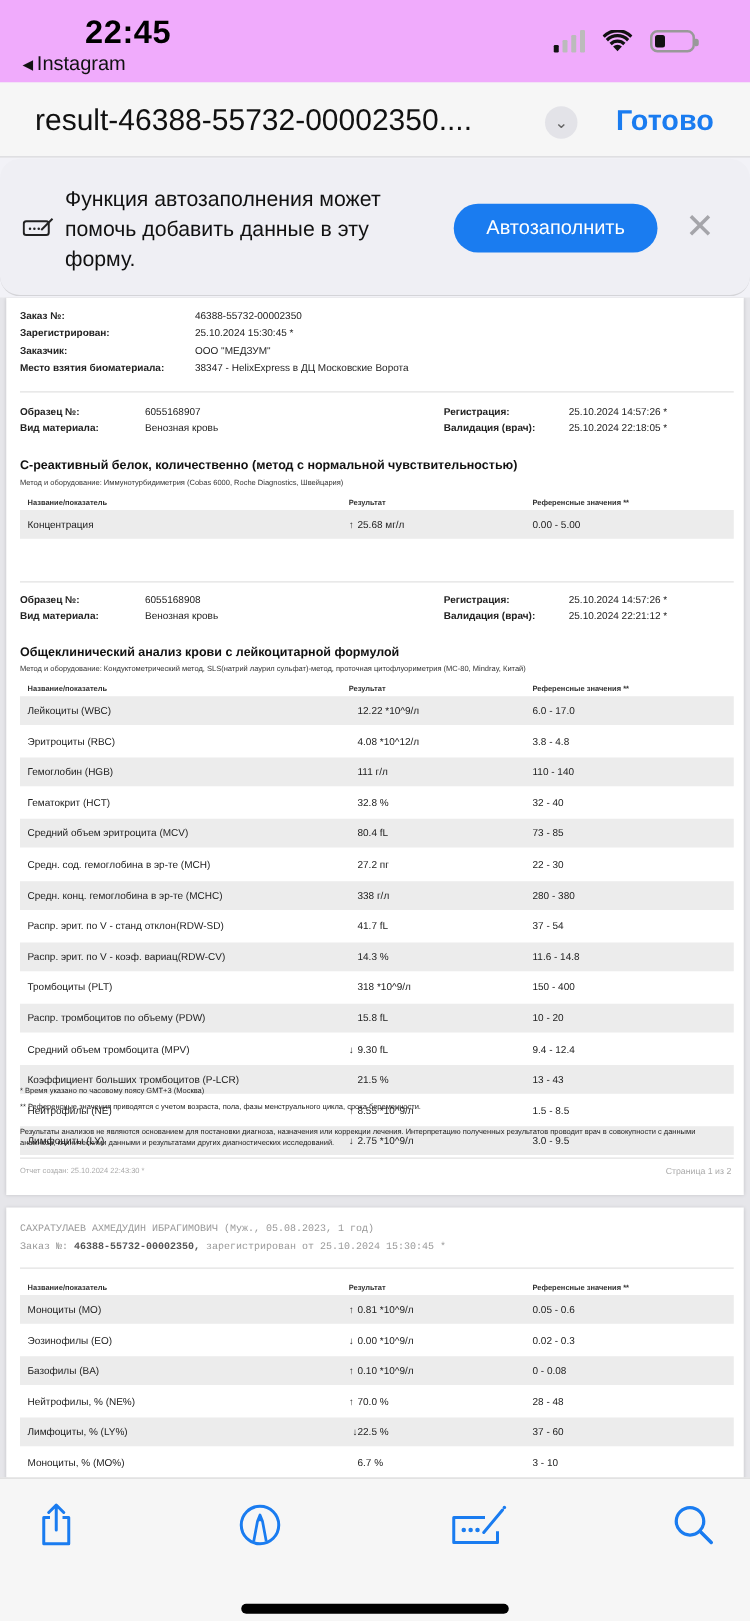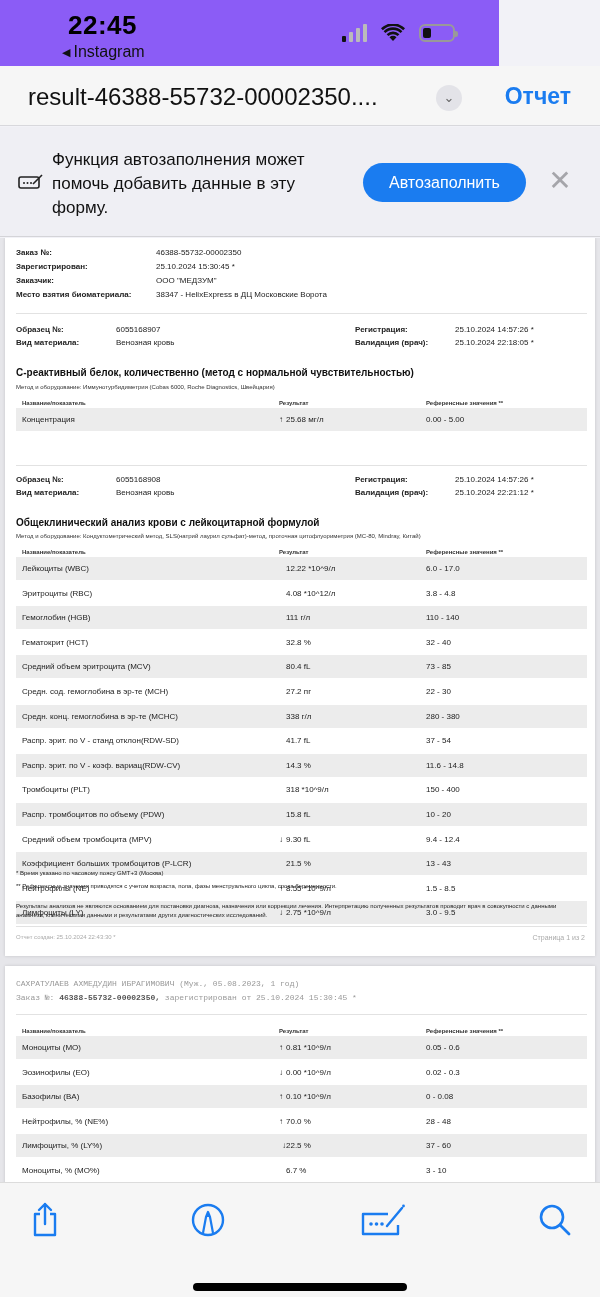--- a/index.html
+++ b/index.html
@@ -1,39 +1,39 @@
 <!DOCTYPE html>
 <html><head>
 <meta charset="utf-8">
 <style>
   * { box-sizing: border-box; margin: 0; padding: 0; }
   html, body { width: 600px; height: 1297px; overflow: hidden; background: #f2f2f7; }
   body { font-family: "Liberation Sans", sans-serif; color: #000; position: relative; }
 
   
-  .status-bar { position: absolute; top: 0; left: 0; width: 499px; height: 66px; background: #8b5cf6; }
+  .status-bar { position: absolute; top: 0; left: 0; width: 600px; height: 66px; background: #f0abfc; }
   .sb-time { position: absolute; left: 68px; top: 10px; font-size: 26px; font-weight: bold; letter-spacing: 0.5px; }
-  .sb-back { position: absolute; left: 18px; top: 43px; font-size: 16px; color: #111; margin-left: 44px; }
+  .sb-back { position: absolute; left: 18px; top: 43px; font-size: 16px; color: #111; }
   .sb-back .tri { font-size: 11px; margin-right: 3px; position: relative; top: -1px; }
   .sb-icons { position: absolute; right: 44px; top: 24px; display: flex; align-items: center; gap: 14px; }
   .sig { display: flex; align-items: flex-end; gap: 3px; height: 18px; }
   .sig span { width: 4px; background: #bbb; border-radius: 1px; display: block; }
   .sig span.on { background: #111; }
   .battery { width: 36px; height: 18px; border: 2px solid #999; border-radius: 6px; position: relative; padding: 2px; }
   .battery .fill { width: 8px; height: 100%; background: #111; border-radius: 2px; }
   .battery::after { content: ""; position: absolute; right: -5px; top: 5px; width: 3px; height: 6px; background: #999; border-radius: 0 2px 2px 0; }
 
   
   .title-bar { position: absolute; top: 66px; left: 0; width: 600px; height: 60px; background: #f6f6f6; border-bottom: 1px solid #d8d8dc; }
   .doc-title { position: absolute; left: 28px; top: 17px; font-size: 24px; font-weight: 500; color: #111; }
   .title-chevron { position: absolute; left: 436px; top: 19px; width: 26px; height: 26px; border-radius: 50%; background: #e3e3e8; color: #666; font-size: 13px; text-align: center; line-height: 26px; }
   .done-btn { position: absolute; right: 29px; top: 17px; font-size: 23px; font-weight: bold; color: #1a7cf0; }
 
   
-  .autofill { position: absolute; top: 127px; left: 0; width: 600px; height: 110px; background: #efeff4; border-bottom: 1px solid #d4d4d8; }
+  .autofill { position: absolute; top: 127px; left: 0; width: 600px; height: 110px; background: #efeff4; border-bottom: 1px solid #d4d4d8; border-radius: 16px; }
   .af-icon { position: absolute; left: 18px; top: 45px; width: 26px; height: 18px; }
   .af-text { position: absolute; left: 52px; top: 21px; width: 300px; font-size: 17px; line-height: 24px; color: #111; }
   .af-button { position: absolute; left: 363px; top: 36px; width: 163px; height: 39px; border-radius: 20px; background: #1a7cf0; color: #fff; font-size: 16px; text-align: center; line-height: 39px; border: none; }
   .af-close { position: absolute; left: 547px; top: 42px; width: 26px; height: 26px; color: #a5a5aa; font-size: 28px; line-height: 24px; text-align: center; }
 
   
   .doc-area { position: absolute; top: 238px; left: 0; width: 600px; height: 944px; background: #e6e6ea; overflow: hidden; }
   .page { position: absolute; left: 5px; width: 590px; background: #fff; box-shadow: 0 0 3px rgba(0,0,0,0.15); }
   .page1 { top: 0; height: 718px; }
   .page2 { top: 728px; height: 240px; }
@@ -84,21 +84,21 @@
     </svg>
     <div class="battery">
         <div class="fill"></div>
       </div>
   </div>
 </div>
 
 <div class="title-bar">
   <div class="doc-title">result-46388-55732-00002350....</div>
   <div class="title-chevron">⌄</div>
-  <div class="done-btn">Отчет</div>
+  <div class="done-btn">Готово</div>
 </div>
 
 <div class="autofill">
   <svg class="af-icon" viewBox="0 0 26 18">
     <rect x="1" y="5" width="20" height="11" rx="2" fill="none" stroke="#222" stroke-width="1.6"></rect>
     <circle cx="6" cy="11" r="1" fill="#222"></circle>
       <circle cx="9.5" cy="11" r="1" fill="#222"></circle>
       <circle cx="13" cy="11" r="1" fill="#222"></circle>
     <path d="M15 12 L24 3" stroke="#222" stroke-width="1.6"></path>
   </svg>

